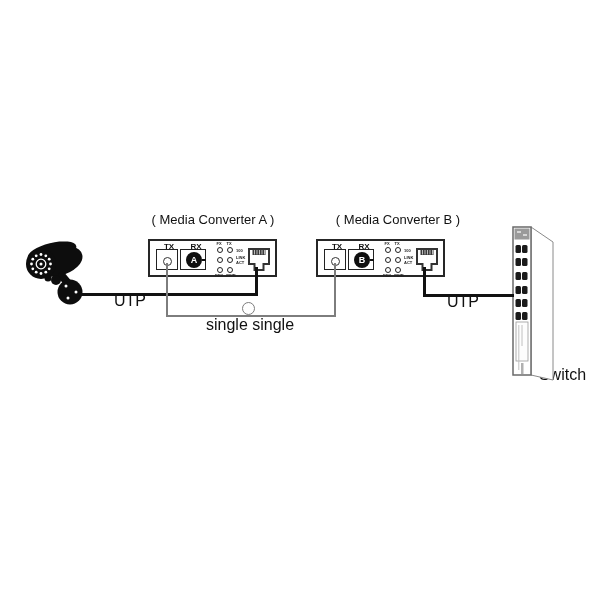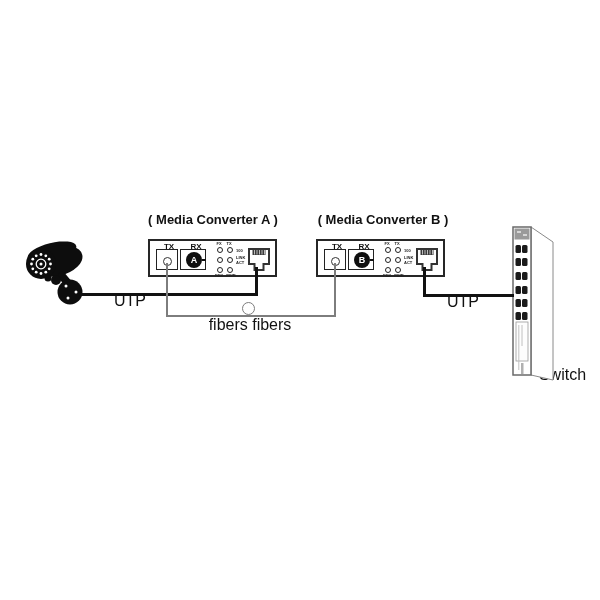--- a/index.html
+++ b/index.html
@@ -11,21 +11,21 @@
   .abs{position:absolute;}
   
   .line-black{position:absolute;background:var(--utp-line,#111);z-index:5;}
   .line-gray{position:absolute;background:var(--fiber-line,#7d7d7d);z-index:5;}
   .fiber-joint{
     position:absolute;width:13px;height:13px;border-radius:50%;
     border:1.5px solid var(--fiber-line,#7d7d7d);background:#fff;
     box-sizing:border-box;z-index:6;
   }
   
-  .conv-title{position:absolute;font-size:13px;line-height:15px;text-align:center;color:var(--text,#111);font-weight:bold;white-space:nowrap;}
+  .conv-title{position:absolute;font-size:13px;line-height:15px;text-align:center;color:var(--text,#111);font-weight:normal;white-space:nowrap;}
   .conv-box{
     position:absolute;width:129px;height:38px;background:#fff;
     border:2px solid var(--box-border,#262626);box-sizing:border-box;z-index:2;padding-left:40px;
   }
   .plabel{position:absolute;font-size:8px;font-weight:bold;line-height:8px;text-align:center;color:#111;}
   .port-square{position:absolute;border:1.5px solid #222;background:#fff;box-sizing:border-box;}
   .tx-circle{position:absolute;width:9px;height:9px;border:1.5px solid #333;border-radius:50%;background:#fff;box-sizing:border-box;}
   .rx-circle{
     position:absolute;width:16px;height:16px;border-radius:50%;background:#0f0f0f;
     color:#fff;font-size:9px;font-weight:bold;line-height:16px;text-align:center;
@@ -77,21 +77,21 @@
   <div class="line-black" style="left:423px;top:267px;width:3px;height:30px"></div>
   <div class="line-black" style="left:423px;top:294px;width:91px;height:3px"></div>
 
   <div class="line-gray" style="left:166px;top:263px;width:2px;height:54px"></div>
   <div class="line-gray" style="left:334px;top:263px;width:2px;height:54px"></div>
   <div class="line-gray" style="left:166px;top:315px;width:170px;height:2px"></div>
   <div class="fiber-joint" style="left:242px;top:302px"></div>
 
   <div class="dlabel" style="left:110px;top:294px;width:40px">UTP</div>
   <div class="dlabel" style="left:443px;top:295px;width:40px">UTP</div>
-  <div class="dlabel" style="left:200px;top:318px;width:100px">fibers fibers</div>
+  <div class="dlabel" style="left:200px;top:318px;width:100px">single single</div>
   <div class="dlabel" style="left:535px;top:368px;width:55px">Switch</div>
 
   <div class="conv-title" style="left:143px;top:212px;width:140px">( Media Converter A )</div>
   <div class="conv-box" style="left:148px;top:239px">
     <div class="plabel" style="left:8px;top:2px;width:22px">TX</div>
     <div class="plabel" style="left:34px;top:2px;width:24px">RX</div>
     <div class="port-square" style="left:6px;top:8px;width:22px;height:21px">
       <div class="tx-circle" style="left:6px;top:7px"></div>
     </div>
     <div class="port-square" style="left:30px;top:8px;width:26px;height:21px">
@@ -117,21 +117,21 @@
       <g stroke="#ddd" stroke-width="0.8">
         <line x1="6.5" y1="2" x2="6.5" y2="6.5"></line>
           <line x1="9" y1="2" x2="9" y2="6.5"></line>
         <line x1="11.5" y1="2" x2="11.5" y2="6.5"></line>
           <line x1="14" y1="2" x2="14" y2="6.5"></line>
         <line x1="16.5" y1="2" x2="16.5" y2="6.5"></line>
       </g>
     </svg>
   </div>
 
-  <div class="conv-title" style="left:313px;top:212px;width:140px">( Media Converter B )</div>
+  <div class="conv-title" style="left:328px;top:212px;width:140px">( Media Converter B )</div>
   <div class="conv-box" style="left:316px;top:239px">
     <div class="plabel" style="left:8px;top:2px;width:22px">TX</div>
     <div class="plabel" style="left:34px;top:2px;width:24px">RX</div>
     <div class="port-square" style="left:6px;top:8px;width:22px;height:21px">
       <div class="tx-circle" style="left:6px;top:7px"></div>
     </div>
     <div class="port-square" style="left:30px;top:8px;width:26px;height:21px">
       <div class="rx-circle" style="left:5px;top:2px">B</div>
       <div class="rx-stem" style="left:21px;top:9px;width:4px"></div>
     </div>

